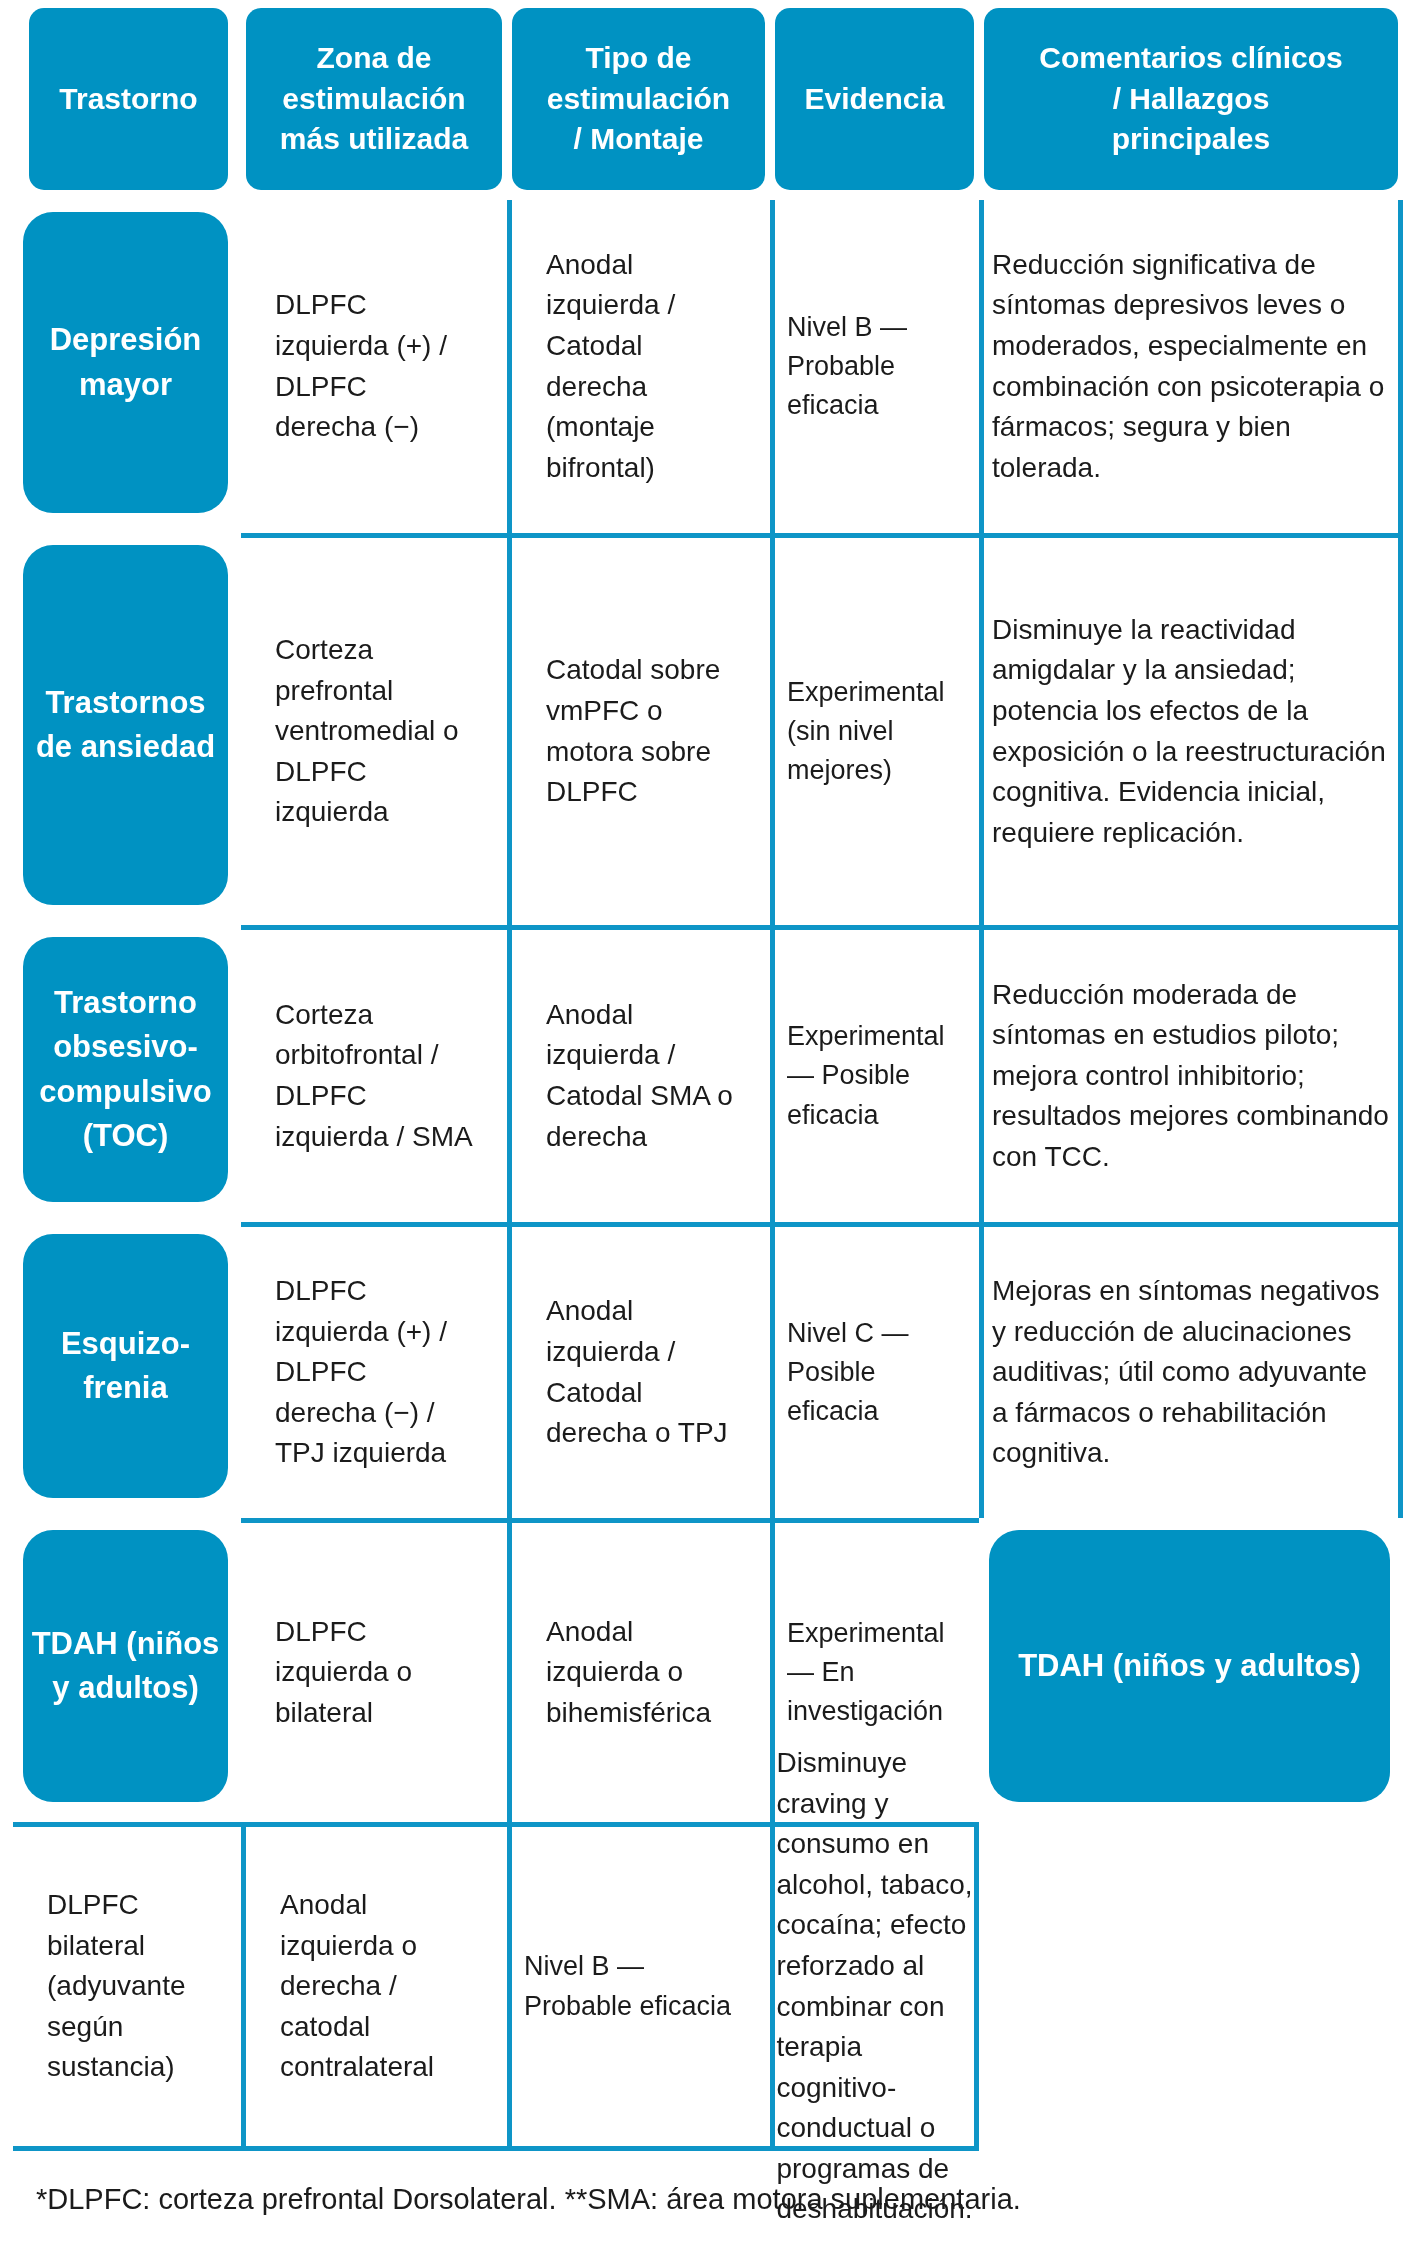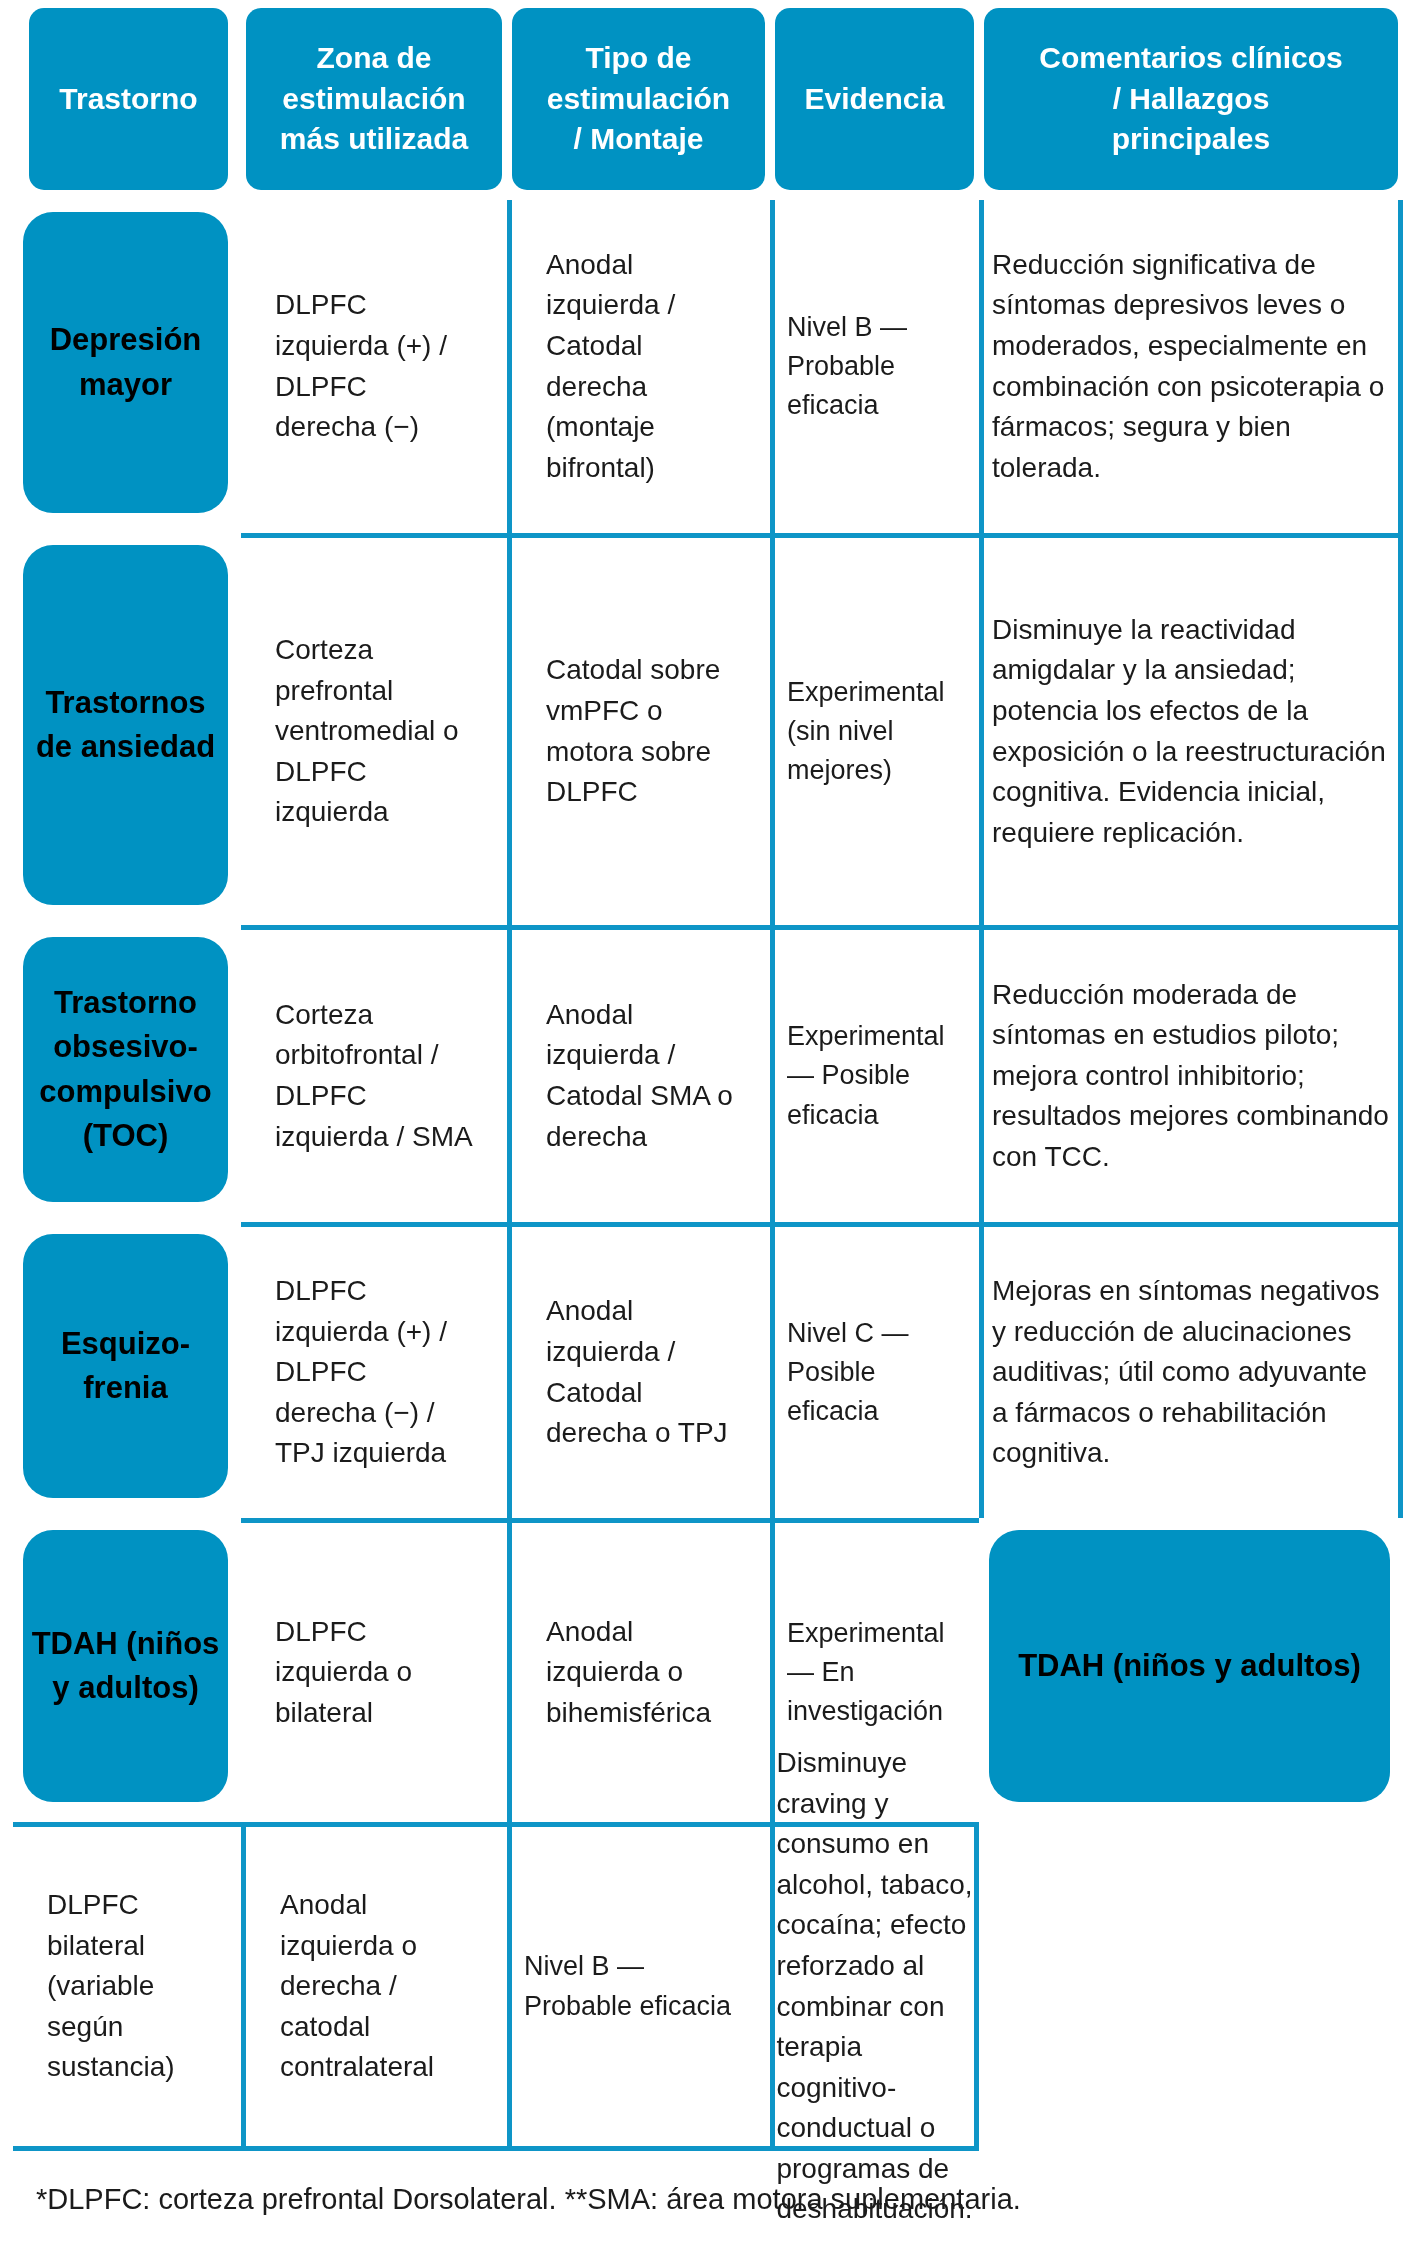--- a/index.html
+++ b/index.html
@@ -28,21 +28,21 @@
     display:flex;align-items:center;justify-content:center;
     color:#ffffff;font-weight:700;font-size:30px;line-height:1.35;
     text-align:center;white-space:pre-line;padding:0 6px;
   }
 
   
   .chipcell{padding:12px 13px 20px 10px;display:flex;}
   .chip{
     flex:1;background:var(--teal);border-radius:30px;
     display:flex;align-items:center;justify-content:center;
-    color:#000000;font-weight:700;font-size:31px;line-height:1.42;
+    color:#ffffff;font-weight:700;font-size:31px;line-height:1.42;
     text-align:center;padding:0 8px;
   }
 
   
   .cell{
     display:flex;align-items:center;justify-content:center;
     text-align:left;font-size:28px;line-height:1.45;color:var(--ink);
     padding:10px 34px;
   }
   .cell.evid{font-size:27px;padding:10px 12px;}
@@ -120,21 +120,21 @@
     <div class="chipcell">
       <div class="chip">TDAH (niños y adultos)</div>
     </div>
     <div class="cell zona bt">DLPFC izquierda o bilateral</div>
     <div class="cell tipo bl bt">Anodal izquierda o bihemisférica</div>
     <div class="cell evid bl bt">Experimental — En investigación</div>
 
     <div class="chipcell">
       <div class="chip">TDAH (niños y adultos)</div>
     </div>
-    <div class="cell zona bt bb">DLPFC bilateral (variable según sustancia)</div>
+    <div class="cell zona bt bb">DLPFC bilateral (adyuvante según sustancia)</div>
     <div class="cell tipo bl bt bb">Anodal izquierda o derecha / catodal contralateral</div>
     <div class="cell evid bl bt bb">Nivel B — Probable eficacia</div>
     <div class="cell coment bl br bt bb">Disminuye craving y consumo en alcohol, tabaco, cocaína; efecto reforzado al combinar con terapia cognitivo-conductual o programas de deshabituación.</div>
 
   </div>
 
   <div class="footnote">*DLPFC: corteza prefrontal Dorsolateral. **SMA: área motora suplementaria.</div>
 </div>
 
 </body></html>

